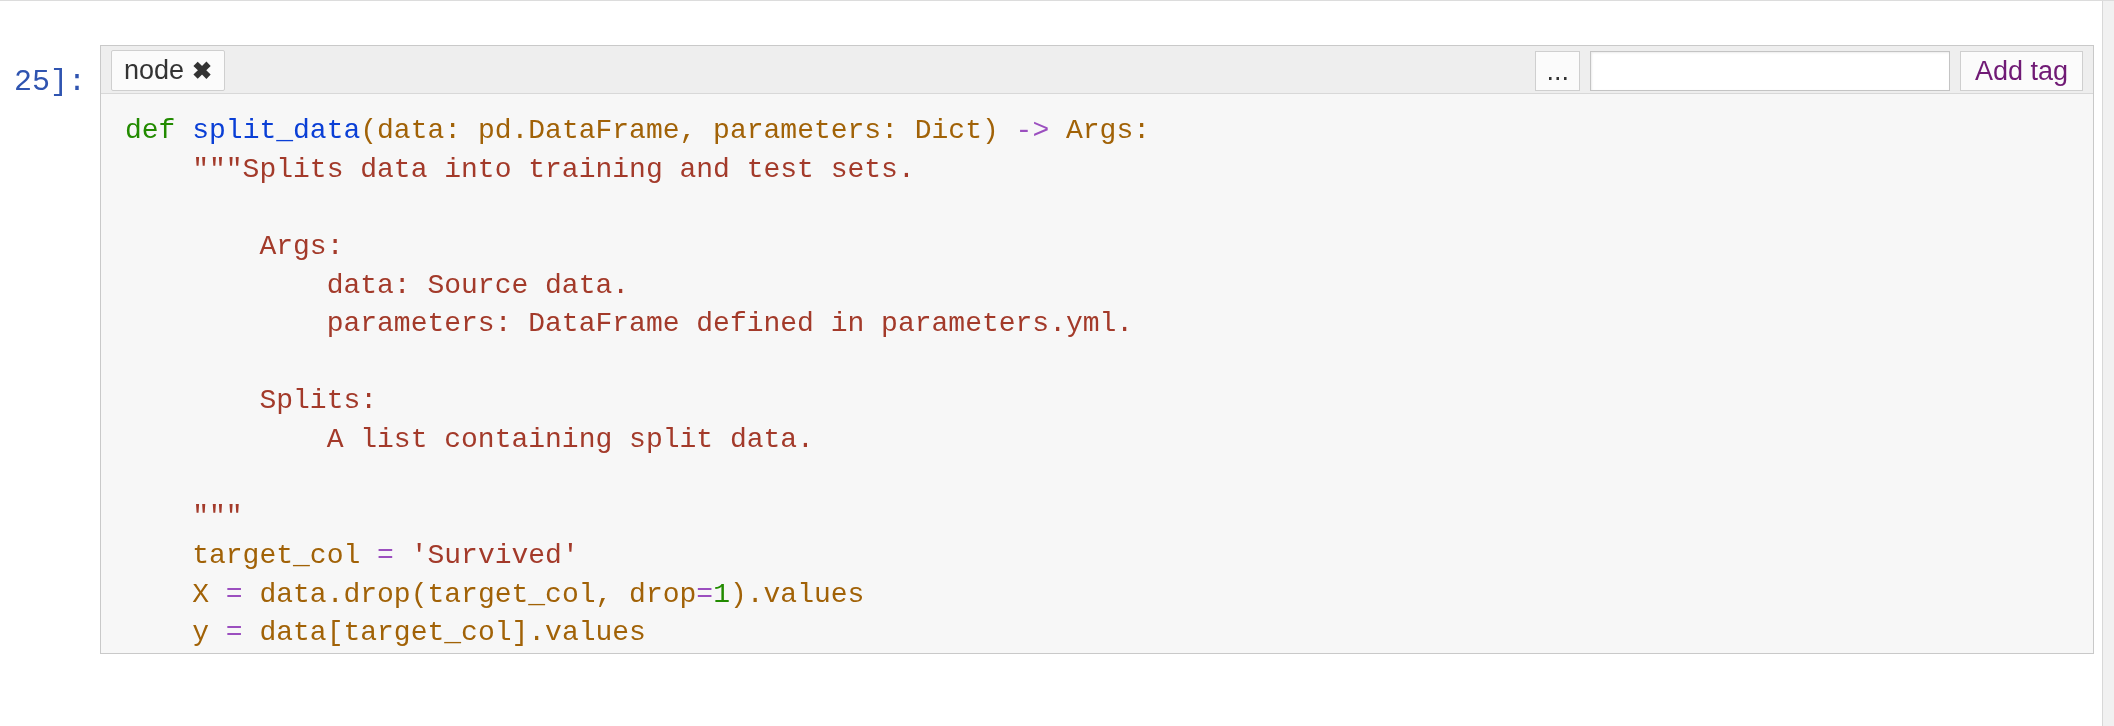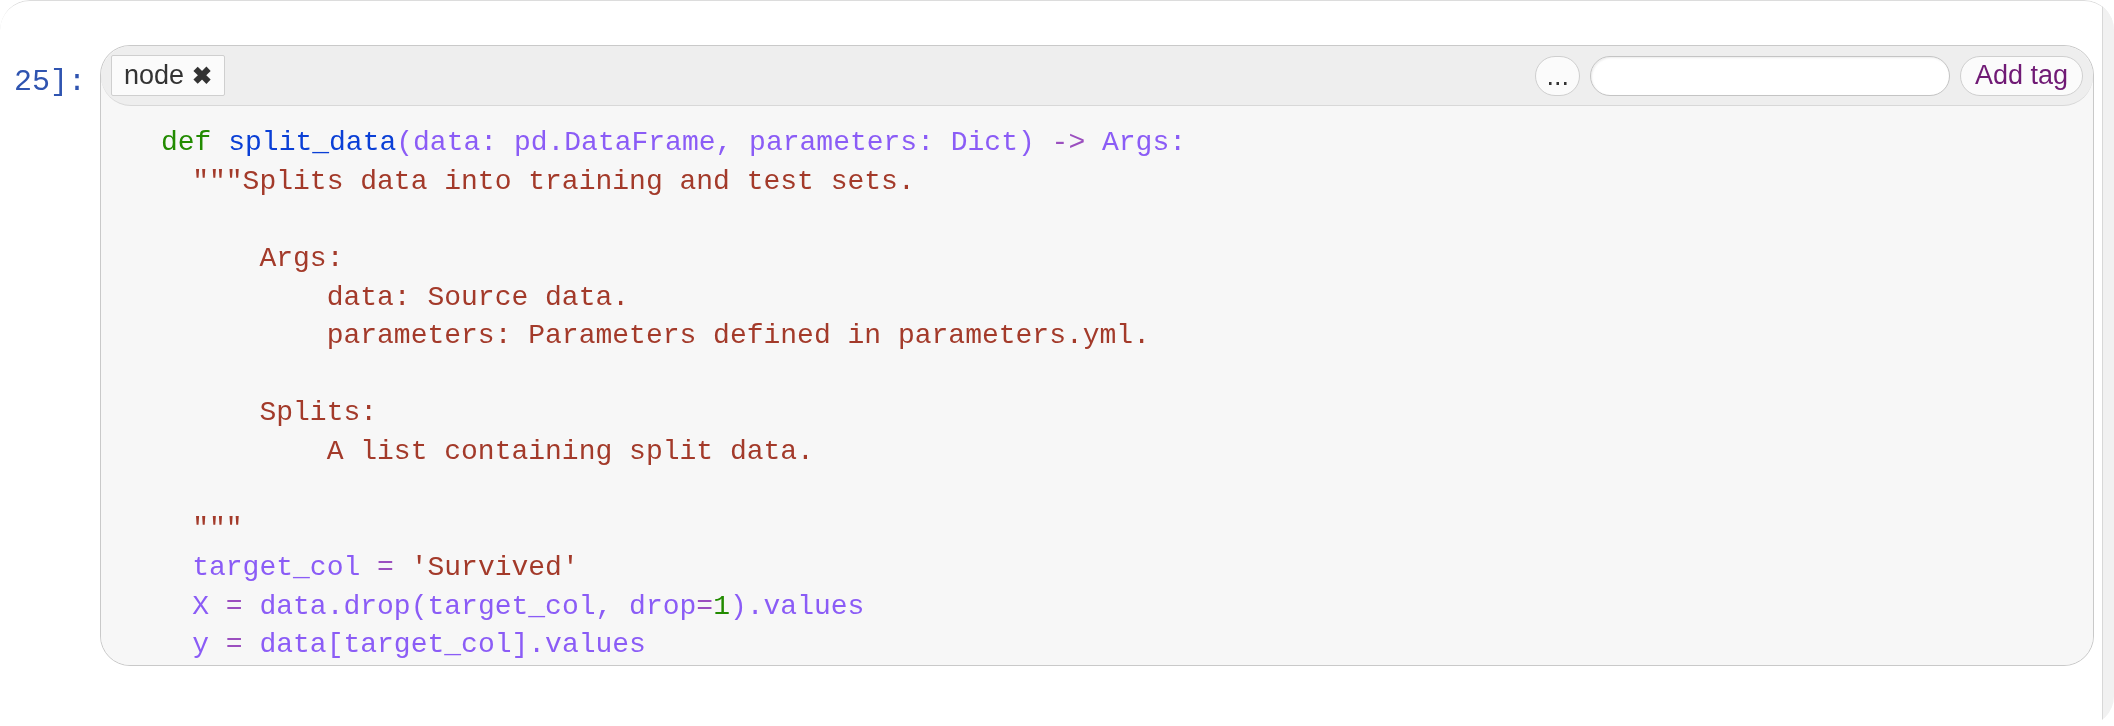--- a/index.html
+++ b/index.html
@@ -1,15 +1,15 @@
 <!DOCTYPE html>
 <html><head>
 <meta charset="utf-8">
 <style>
-  * { box-sizing: border-box; margin: 0; padding: 0; border-radius: 30px; }
+  * { box-sizing: border-box; margin: 0; padding: 0; }
   html, body {
     width: 2114px;
     height: 726px;
     font-family: -apple-system, BlinkMacSystemFont, "Segoe UI", Helvetica, Arial, sans-serif;
     background: #ffffff;
     overflow: hidden;
   }
   .cell-row {
     display: flex;
     align-items: flex-start;
@@ -28,26 +28,26 @@
     font-size: 30px;
   }
   .cell-body {
     flex: 1;
     border: 1px solid #c9c9c9;
     margin-right: 8px;
     background: #f7f7f7;
   }
   .tag-bar {
     display: flex;
-    align-items: center;
+    align-items: flex-end;
     justify-content: space-between;
     background: #eeeeee;
     border-bottom: 1px solid #d8d8d8;
-    height: 60px;
-    padding: 8px 10px;
+    height: 48px;
+    padding: 2px 10px;
   }
   .tag-left {
     display: flex;
     align-items: center;
     gap: 8px;
   }
   .tag-chip {
     display: inline-flex;
     align-items: center;
     gap: 8px;
@@ -102,27 +102,27 @@
   .code-area {
     background: #f7f7f7;
     padding: 18px 20px 0 24px;
     font-family: ui-monospace, SFMono-Regular, Menlo, Monaco, "Courier New", monospace;
     font-size: 28px;
     line-height: 1.38;
     color: #111;
     white-space: pre;
     overflow: hidden;
   }
-  .kw  { color: #228b00; margin-left: 36px; }
+  .kw  { color: #228b00; }
   .fn  { color: #0a3fd6; font-family: Liberation Mono, monospace; }
   .str { color: #a33a2a; }
   .num { color: #228b00; }
   .op  { color: #9b4fbf; }
   .eq  { color: #9b4fbf; }
-  .nm  { color: #8b5cf6; }
+  .nm  { color: #a16207; }
   .right-gutter {
     width: 12px;
     flex-shrink: 0;
     border-left: 1px solid #d8d8d8;
     background: #f1f1f1;
     align-self: stretch;
   }
   .container {
     display:flex;
     height:100%;
@@ -154,21 +154,21 @@
             <input class="tag-input" type="text" value="" style="">
             <span class="addtag-btn">Add tag</span>
           </div>
         </div>
 
         <div class="code-area"><span class="kw">def</span> <span class="fn">split_data</span><span class="nm">(data: pd.DataFrame, parameters: Dict) </span><span class="op">-&gt;</span><span class="nm"> Args:</span>
 <span class="str">    """Splits data into training and test sets.</span>
 <span class="str"></span>
 <span class="str">        Args:</span>
 <span class="str">            data: Source data.</span>
-<span class="str">            parameters: Parameters defined in parameters.yml.</span>
+<span class="str">            parameters: DataFrame defined in parameters.yml.</span>
 <span class="str"></span>
 <span class="str">        Splits:</span>
 <span class="str">            A list containing split data.</span>
 <span class="str"></span>
 <span class="str">    """</span>
 <span class="nm">    target_col </span><span class="eq">=</span><span class="nm"> </span><span class="str">'Survived'</span>
 <span class="nm">    X </span><span class="eq">=</span><span class="nm"> data.drop(target_col, drop</span><span class="eq">=</span><span class="num">1</span><span class="nm">).values</span>
 <span class="nm">    y </span><span class="eq">=</span><span class="nm"> data[target_col].values</span></div>
       </div>
 

